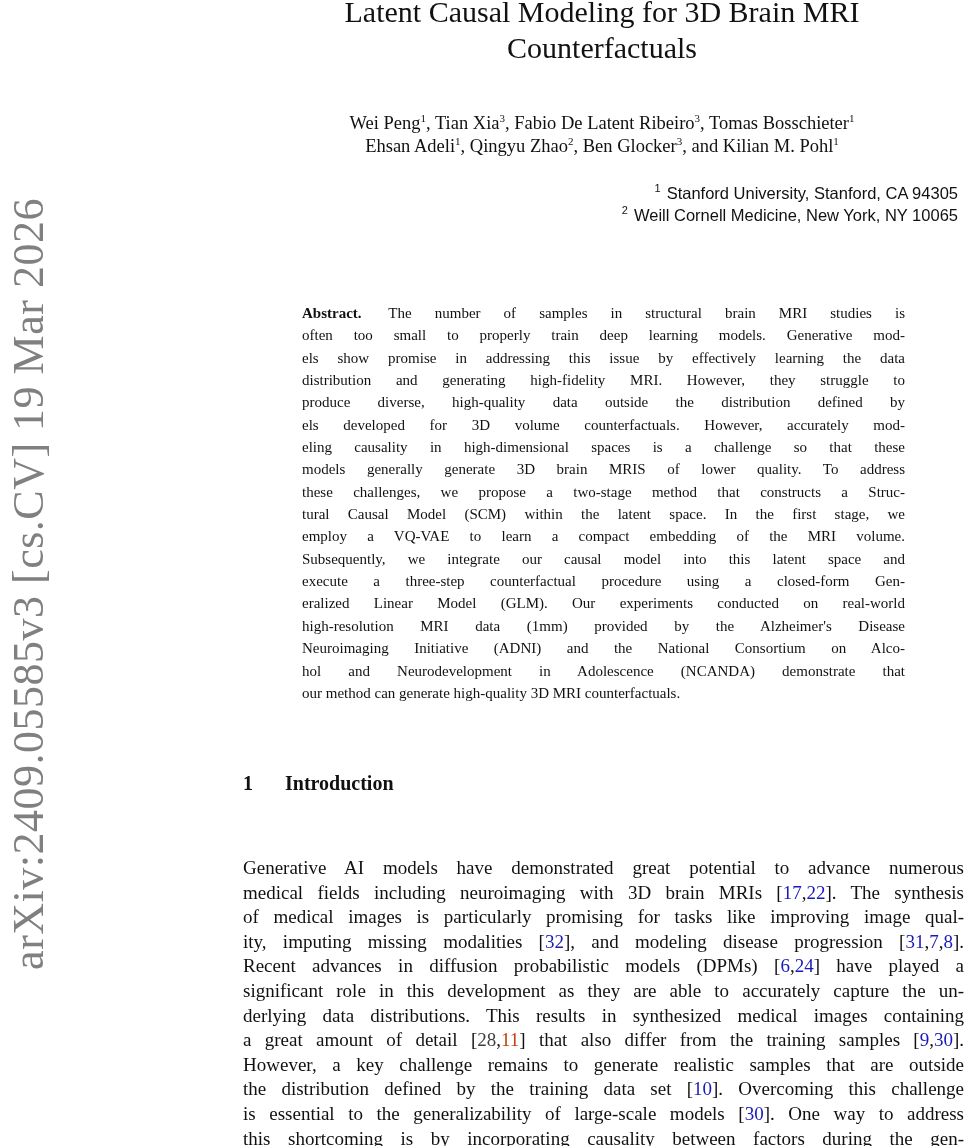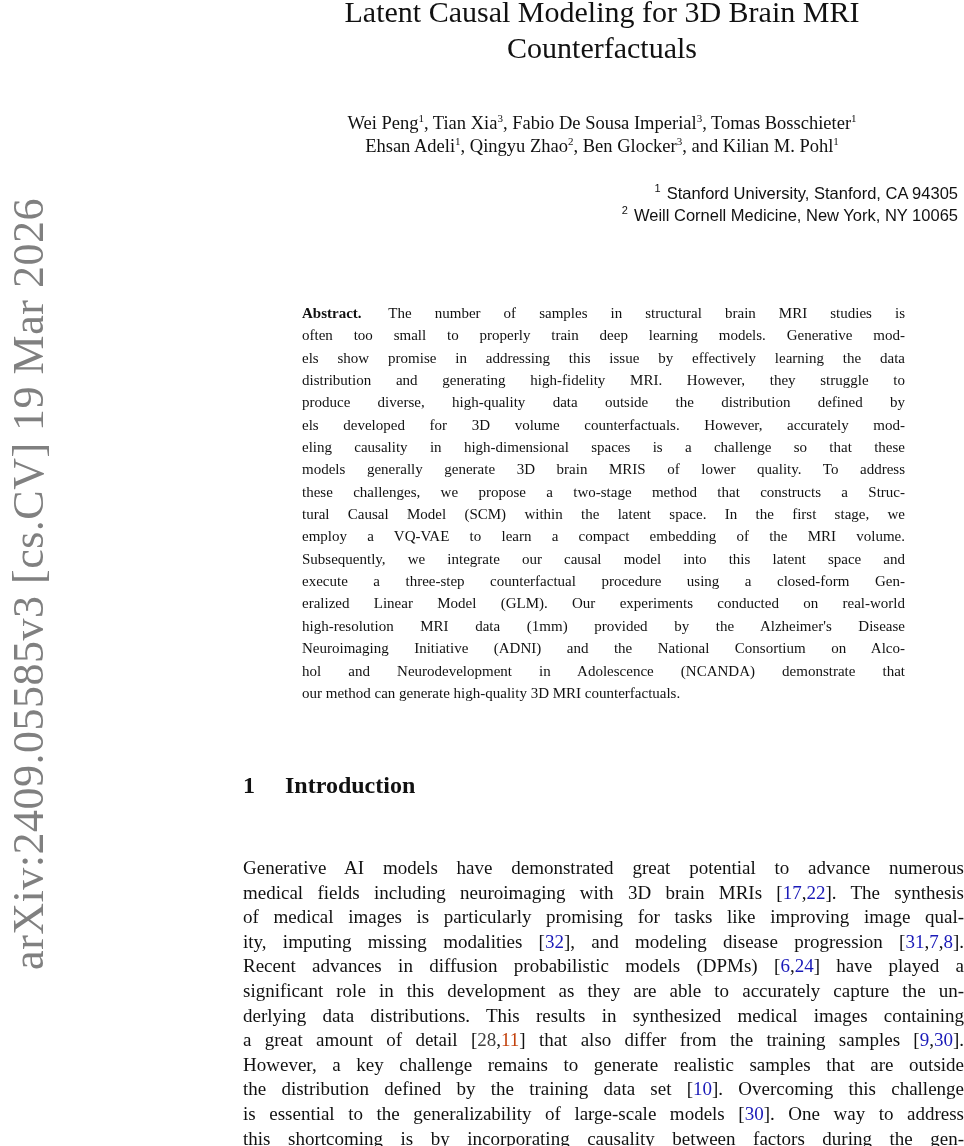--- a/index.html
+++ b/index.html
@@ -15,21 +15,21 @@
              font-family:"Liberation Serif",serif; font-size:18.5px; line-height:23px; }
   .authors sup, .affil sup { font-size:11px; vertical-align:7px; line-height:0; }
   .affil { position:absolute; left:234px; width:724px; top:182px; text-align:right;
            font-family:Liberation Sans, sans-serif; font-size:16.5px; line-height:22px; }
   .affil sup { margin-right:6px; }
   .abstract { position:absolute; left:302px; width:603px; top:302px;
               font-family:Liberation Serif, serif; font-size:15px; line-height:22.35px;
               text-align:justify; hyphens:manual; }
   .abstract b { font-weight:bold; margin-right:4px; }
   .section { position:absolute; left:243px; top:772px; font-family:"Liberation Serif",serif;
-             font-size:24px; font-weight:bold; }
+             font-size:20px; font-weight:bold; }
   .section .num { display:inline-block; width:42px; }
   .intro { position:absolute; left:243px; width:721px; top:823px;
            font-family:"Liberation Serif",serif; font-size:19px; line-height:24.6px;
            text-align:justify;margin-top:33px; }
   .cite { color:#1a1ab8; }
   .line { display:block; text-align:justify; text-align-last:justify; white-space:nowrap; }
   .line.last { text-align-last:left; }
 </style>
 </head>
 <body>
@@ -40,21 +40,21 @@
 
 <h1 class="title" style="margin:0;font-weight:normal;">
   <span>Latent Causal Modeling for 3D Brain MRI</span><br>
   <span>Counterfactuals</span>
 </h1>
 
 <div class="authors">
   <div>
     <span>Wei Peng</span><sup>1</sup>,
     <span>Tian Xia</span><sup>3</sup>,
-    <span>Fabio De Sousa Imperial</span><sup>3</sup>,
+    <span>Fabio De Latent Ribeiro</span><sup>3</sup>,
     <span>Tomas Bosschieter</span><sup>1</sup>
   </div>
   <div>
     <span>Ehsan Adeli</span><sup>1</sup>,
     <span>Qingyu Zhao</span><sup>2</sup>,
     <span>Ben Glocker</span><sup>3</sup>,
     <span>and Kilian M. Pohl</span><sup>1</sup>
   </div>
 </div>
 

